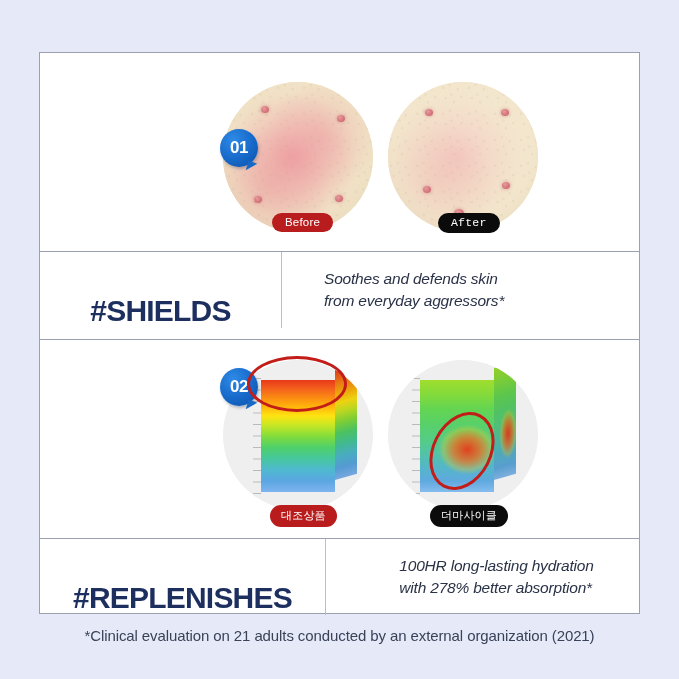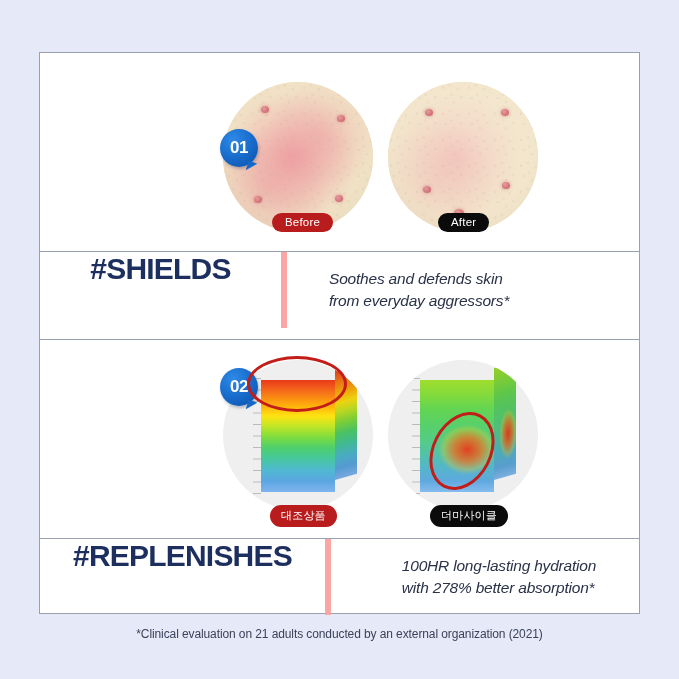--- a/index.html
+++ b/index.html
@@ -216,23 +216,23 @@
   .text-band {
     position: relative;
     height: 76px;
     border-top: 1px solid #9aa0ae;
     display: flex;
     align-items: stretch;
   }
   .hashtag-cell {
     width: 241px;
     display: flex;
-    align-items: flex-start;
+    align-items: flex-end;
     justify-content: center;
-    border-right: 6px solid #fca5a5;
+    border-right: 1px solid #fca5a5;
   }
   .hashtag {
     color: #1d2f5e;
     font-size: 30px;
     font-weight: bold;
     letter-spacing: -0.8px;
   }
   .desc-cell {
     flex: 1;
     display: flex;
@@ -248,21 +248,21 @@
   }
 
   
   .footnote {
     position: absolute;
     left: 0;
     top: 627px;
     width: 679px;
     text-align: center;
     color: #3a4258;
-    font-size: 12px;
+    font-size: 15px;
     letter-spacing: -0.1px;
   }
 </style>
 </head>
 <body>
 
 <div class="page">
 
   <div class="card" id="card-shields">
 
@@ -283,21 +283,21 @@
 
       <div class="skin-circle" style="left:348px; top:29px;">
         <div class="skin-base mild"></div>
         <div class="skin-texture"></div>
         <div class="bump" style="left:37px; top:27px; width:8px; height:7px;"></div>
         <div class="bump" style="left:113px; top:27px; width:8px; height:7px;"></div>
         <div class="bump" style="left:35px; top:104px; width:8px; height:7px;"></div>
         <div class="bump" style="left:114px; top:100px; width:8px; height:7px;"></div>
         <div class="bump" style="left:66px; top:127px; width:10px; height:8px;"></div>
       </div>
-      <div class="pill pill-black" style="left:398px; top:160px;">After</div>
+      <div class="pill pill-black" style="left:398px; top:160px;font-family:Liberation Mono, monospace;">After</div>
     </div>
 
     <div class="text-band">
       <div class="hashtag-cell">
         <span class="hashtag">#SHIELDS</span>
       </div>
       <div class="desc-cell">
         <div class="desc">
           <span>Soothes and defends skin</span><br>
           <span>from everyday aggressors*</span>

